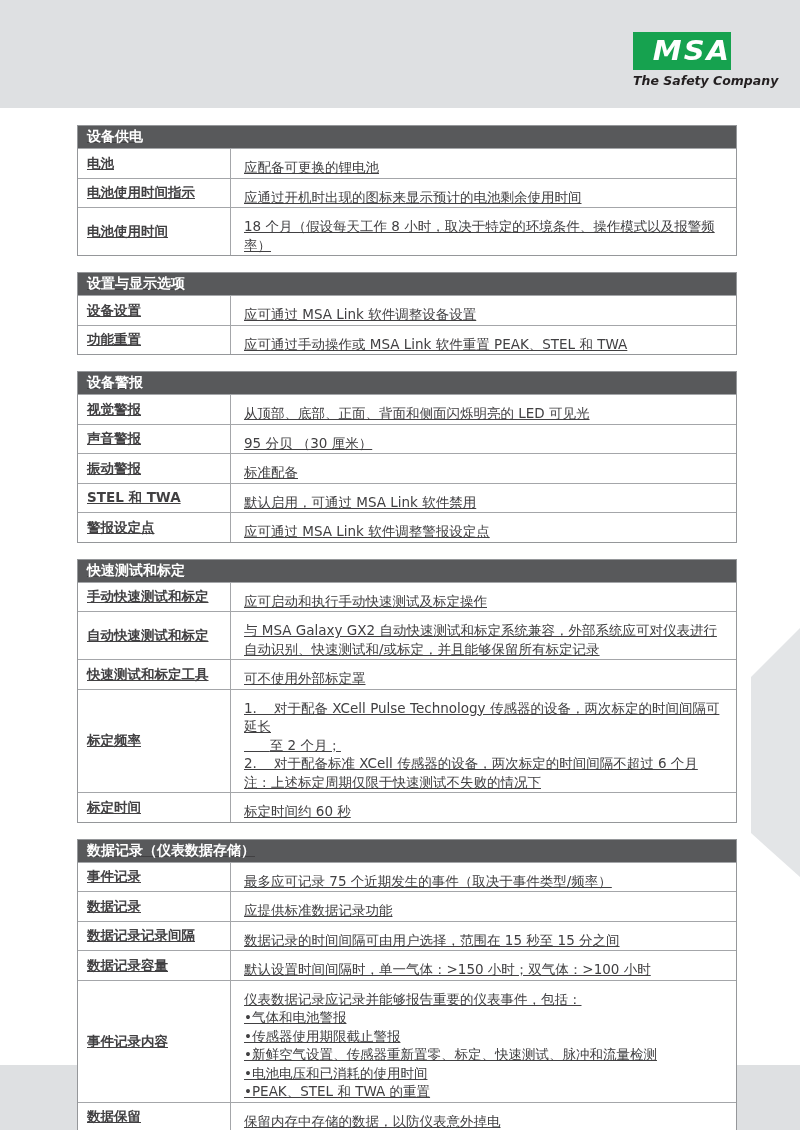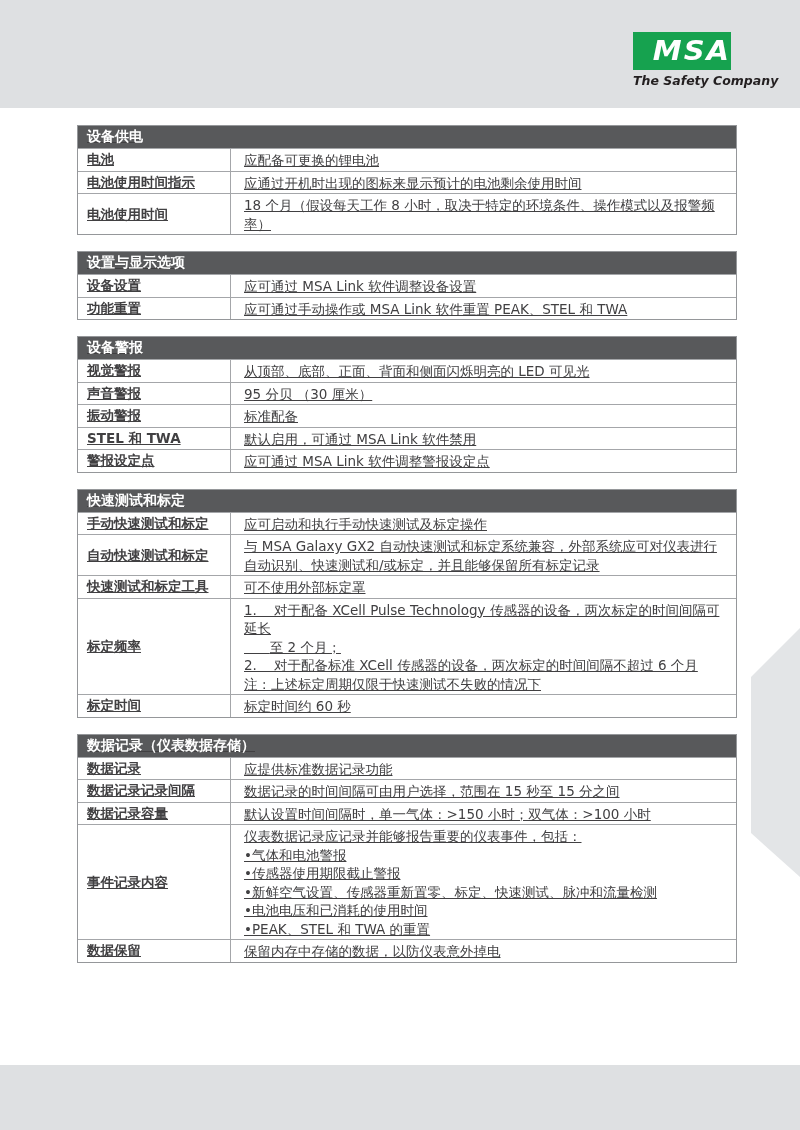--- a/index.html
+++ b/index.html
@@ -60,21 +60,21 @@
   .cell-label{
     width:153px;flex:0 0 153px;
     font-weight:bold;font-size:13.5px;line-height:17px;
     padding:1px 6px 1px 9px;
     border-right:1px solid var(--border-gray);
     display:flex;align-items:center;
   }
   .cell-value{
     flex:1;
     font-size:13.5px;line-height:18.5px;
-    padding:2px 10px 1px 13px;
+    padding:9px 10px 1px 13px;
     white-space:pre-wrap;
     display:flex;align-items:center;
   }
 </style>
 </head>
 <body>
 
 <div class="band band-top"></div>
 <div class="band band-bottom"></div>
 
@@ -165,20 +165,24 @@
 注：上述标定周期仅限于快速测试不失败的情况下</div>
     </div>
     <div class="spec-row">
       <div class="cell-label">标定时间</div>
       <div class="cell-value">标定时间约 60 秒</div>
     </div>
   </div>
 
   <div class="spec-table">
     <div class="spec-table-header">数据记录（仪表数据存储）</div>
+    <div class="spec-row">
+      <div class="cell-label">事件记录</div>
+      <div class="cell-value">最多应可记录 75 个近期发生的事件（取决于事件类型/频率）</div>
+    </div>
     <div class="spec-row">
       <div class="cell-label">数据记录</div>
       <div class="cell-value">应提供标准数据记录功能</div>
     </div>
     <div class="spec-row">
       <div class="cell-label">数据记录记录间隔</div>
       <div class="cell-value">数据记录的时间间隔可由用户选择，范围在 15 秒至 15 分之间</div>
     </div>
     <div class="spec-row">
       <div class="cell-label">数据记录容量</div>

